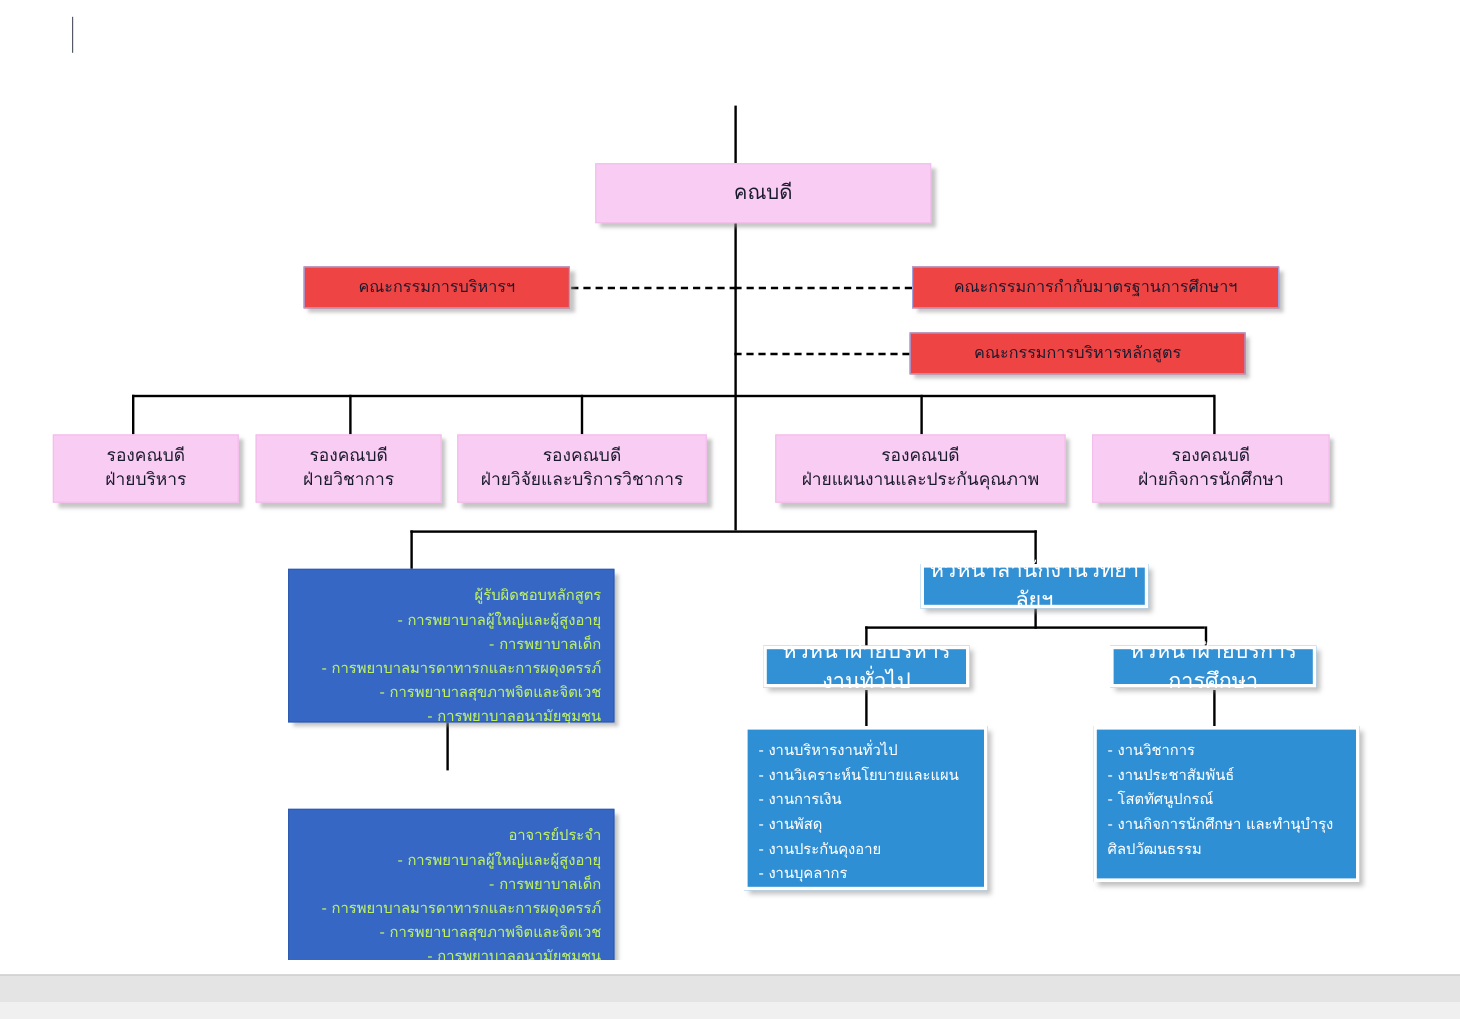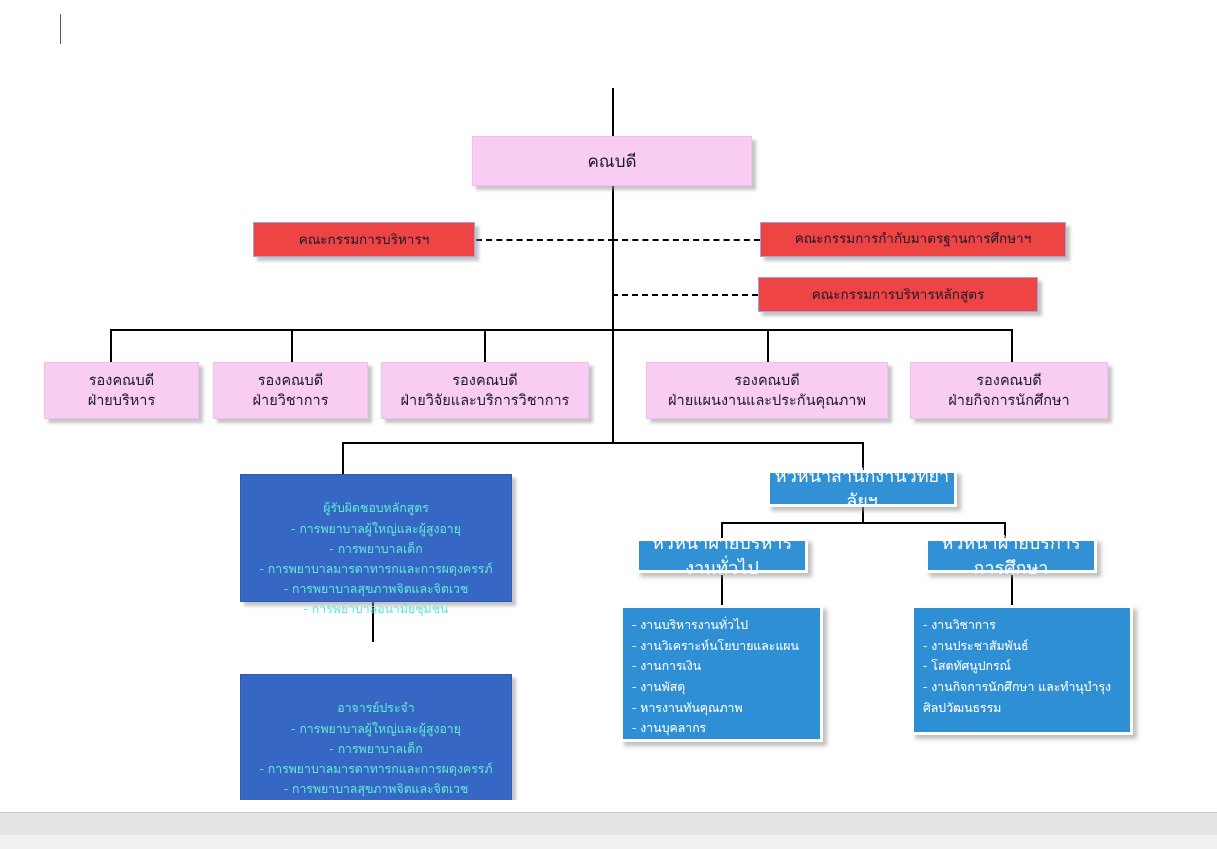--- a/index.html
+++ b/index.html
@@ -62,35 +62,35 @@
   .n-root {
     background: #eda26a;
     border: 1px solid #e09252;
     font-size: 16.5px;
   }
   
   .n-pink {
     background: #f9ccf3;
     border: 1px solid #f3bdec;
   }
-  .n-dean { font-size: 17px; }
+  .n-dean { font-size: 17px; margin-left: 24px; }
   
   .n-purple {
     background: #ef4444;
     border: 1px solid #a0a2df;
     font-size: 13.5px;
   }
   
   .n-darkblue {
     background: #3767c4;
     border: 1px solid #2f5bb0;
-    color: #5eead4;
+    color: #bef264;
     display: block;
-    text-align: center;
-    padding: 24px 10px 6px 10px;
+    text-align: right;
+    padding: 12px 10px 6px 10px;
     font-size: 12.3px;
     line-height: 1.62;
   }
   
   .n-blue {
     background: #3291d4;
     border: 3px solid #ffffff;
     color: #ffffff;
     font-size: 18px;
     box-shadow: 4px 4px 4px rgba(150,150,150,0.6);
@@ -242,21 +242,21 @@
 
     <div class="node n-blue" style="left:925px; top:538px; width:172px; height:35px;">
       <span class="ln-txt">หัวหน้าฝ่ายบริการการศึกษา</span>
     </div>
 
     <div class="node n-blue-list" style="left:620px; top:605px; width:203px; height:137px;">
       <span class="itm">- งานบริหารงานทั่วไป</span>
       <span class="itm">- งานวิเคราะห์นโยบายและแผน</span>
       <span class="itm">- งานการเงิน</span>
       <span class="itm">- งานพัสดุ</span>
-      <span class="itm">- หารงานทันคุณภาพ</span>
+      <span class="itm">- งานประกันคุงอาย</span>
       <span class="itm">- งานบุคลากร</span>
     </div>
 
     <div class="node n-blue-list" style="left:911px; top:605px; width:222px; height:130px;">
       <span class="itm">- งานวิชาการ</span>
       <span class="itm">- งานประชาสัมพันธ์</span>
       <span class="itm">- โสตทัศนูปกรณ์</span>
       <span class="itm">- งานกิจการนักศึกษา  และทำนุบำรุงศิลปวัฒนธรรม</span>
     </div>
 

